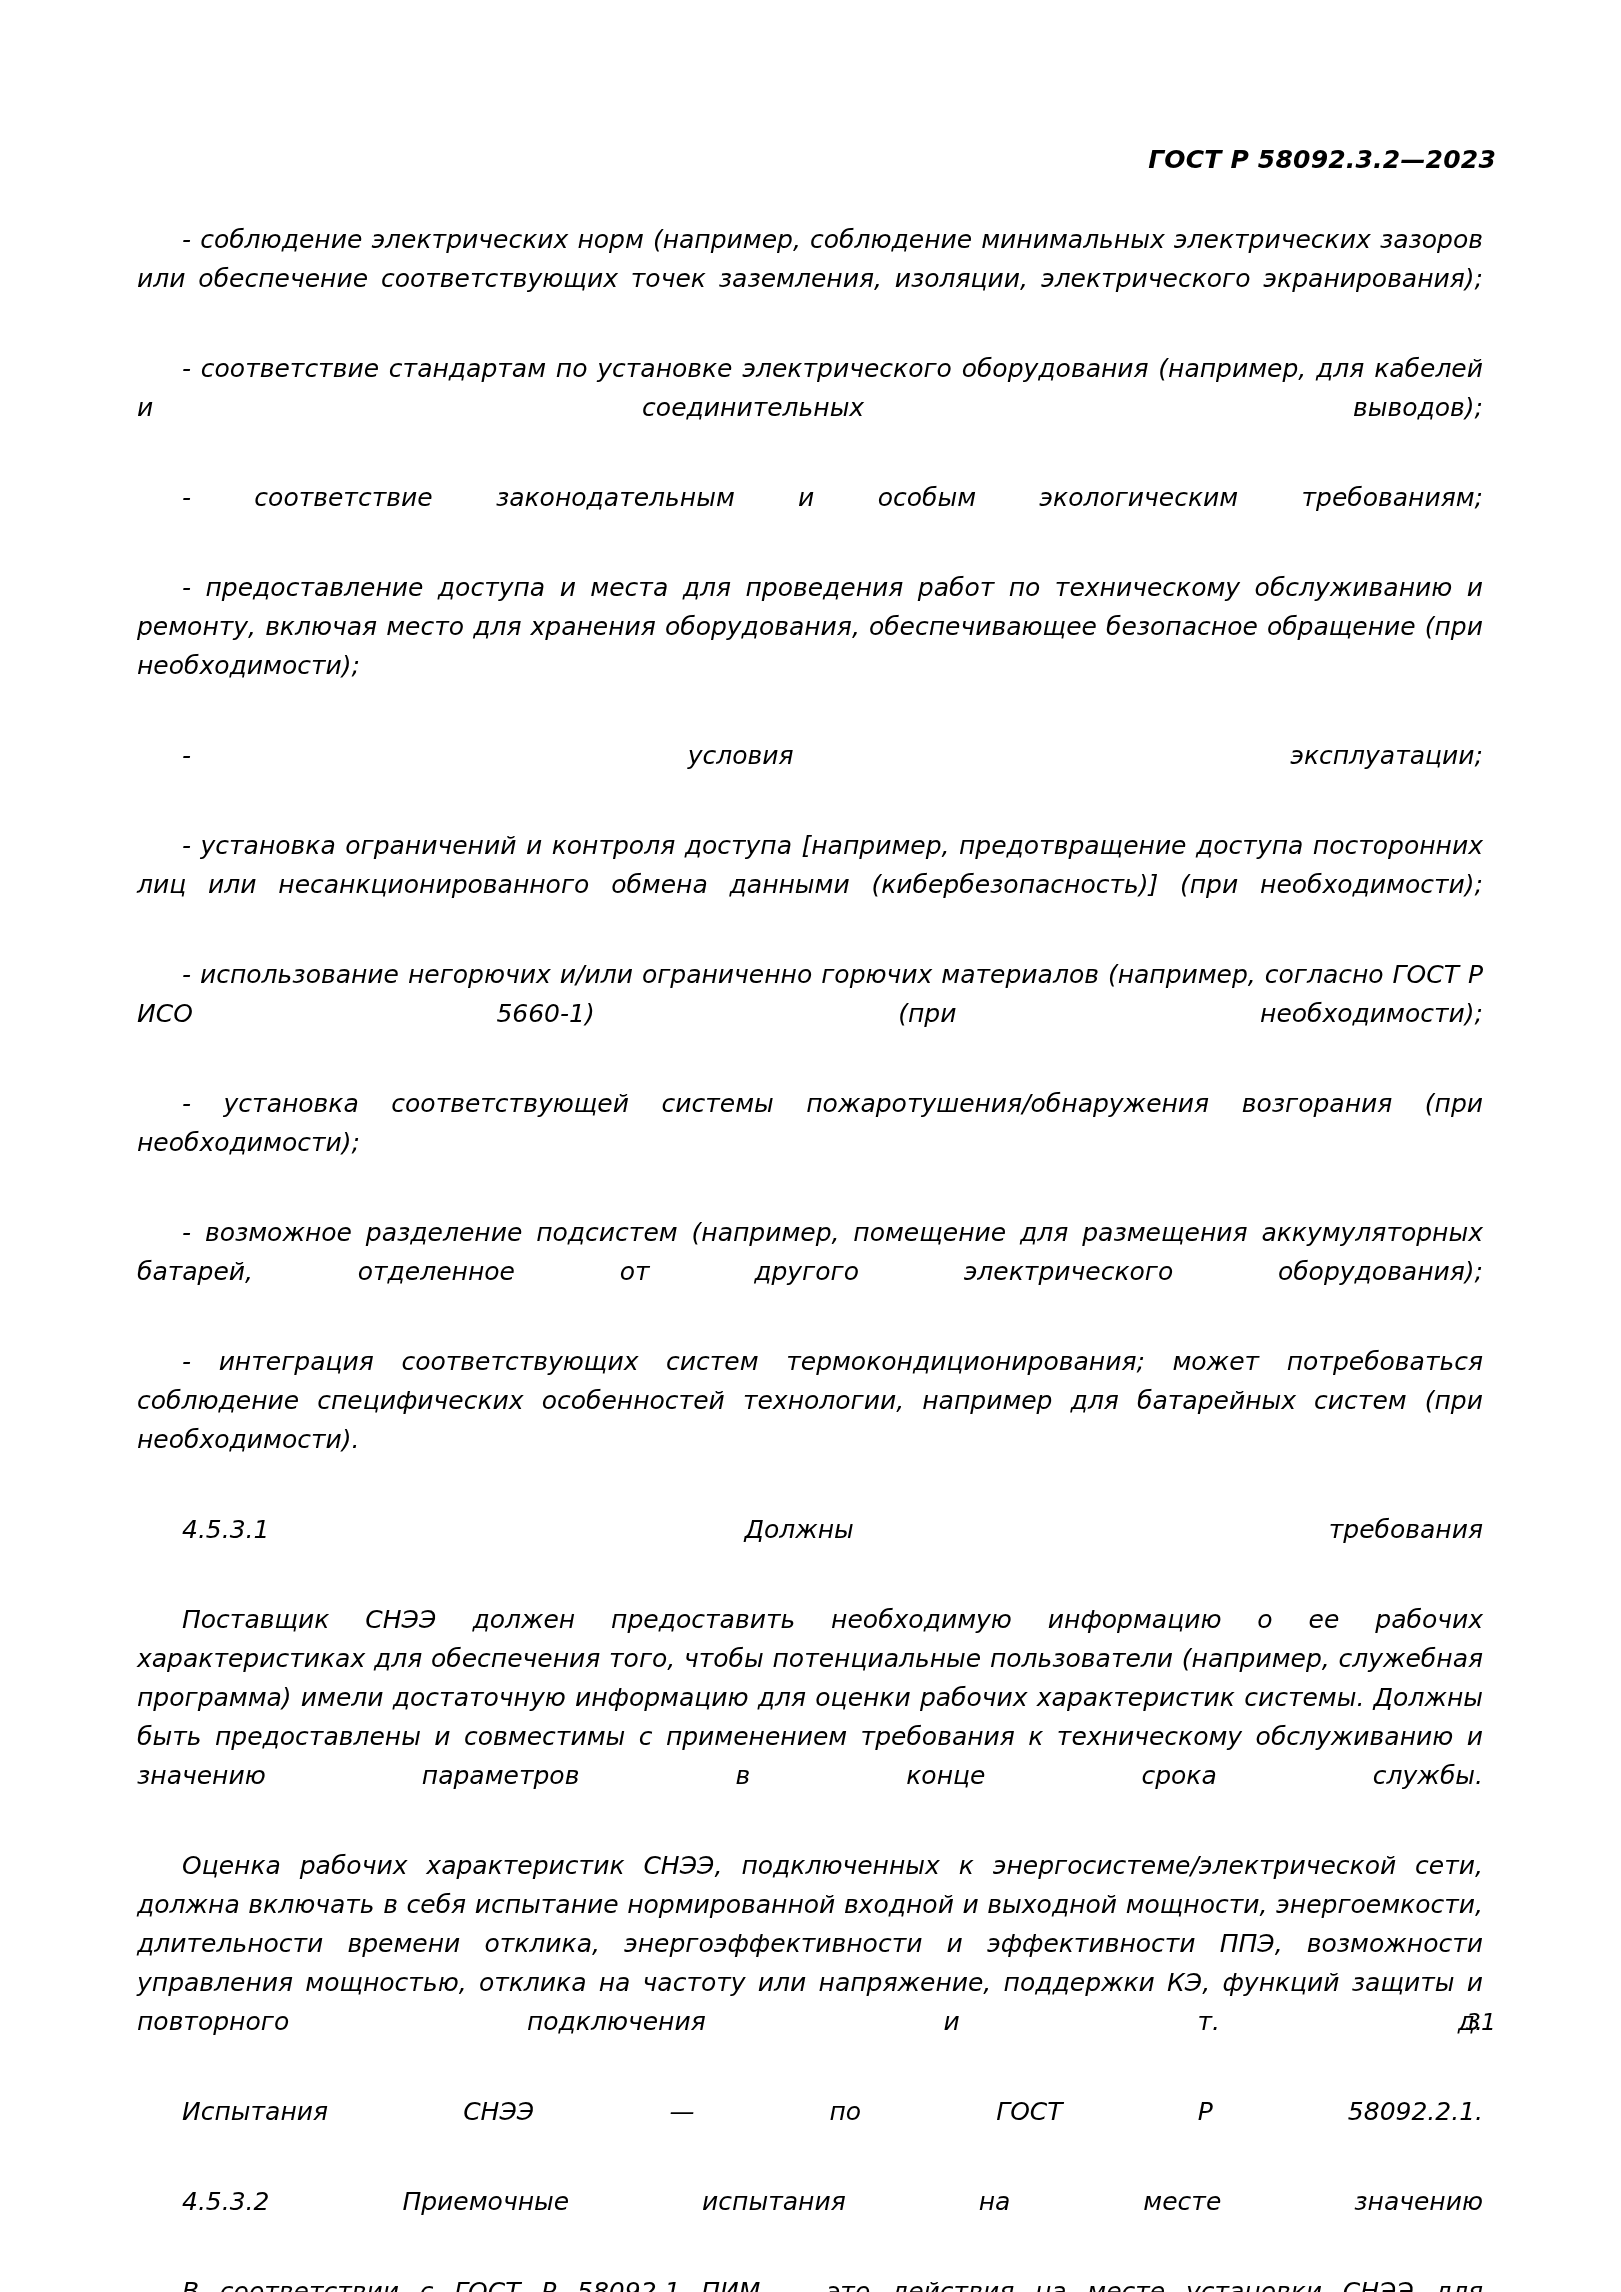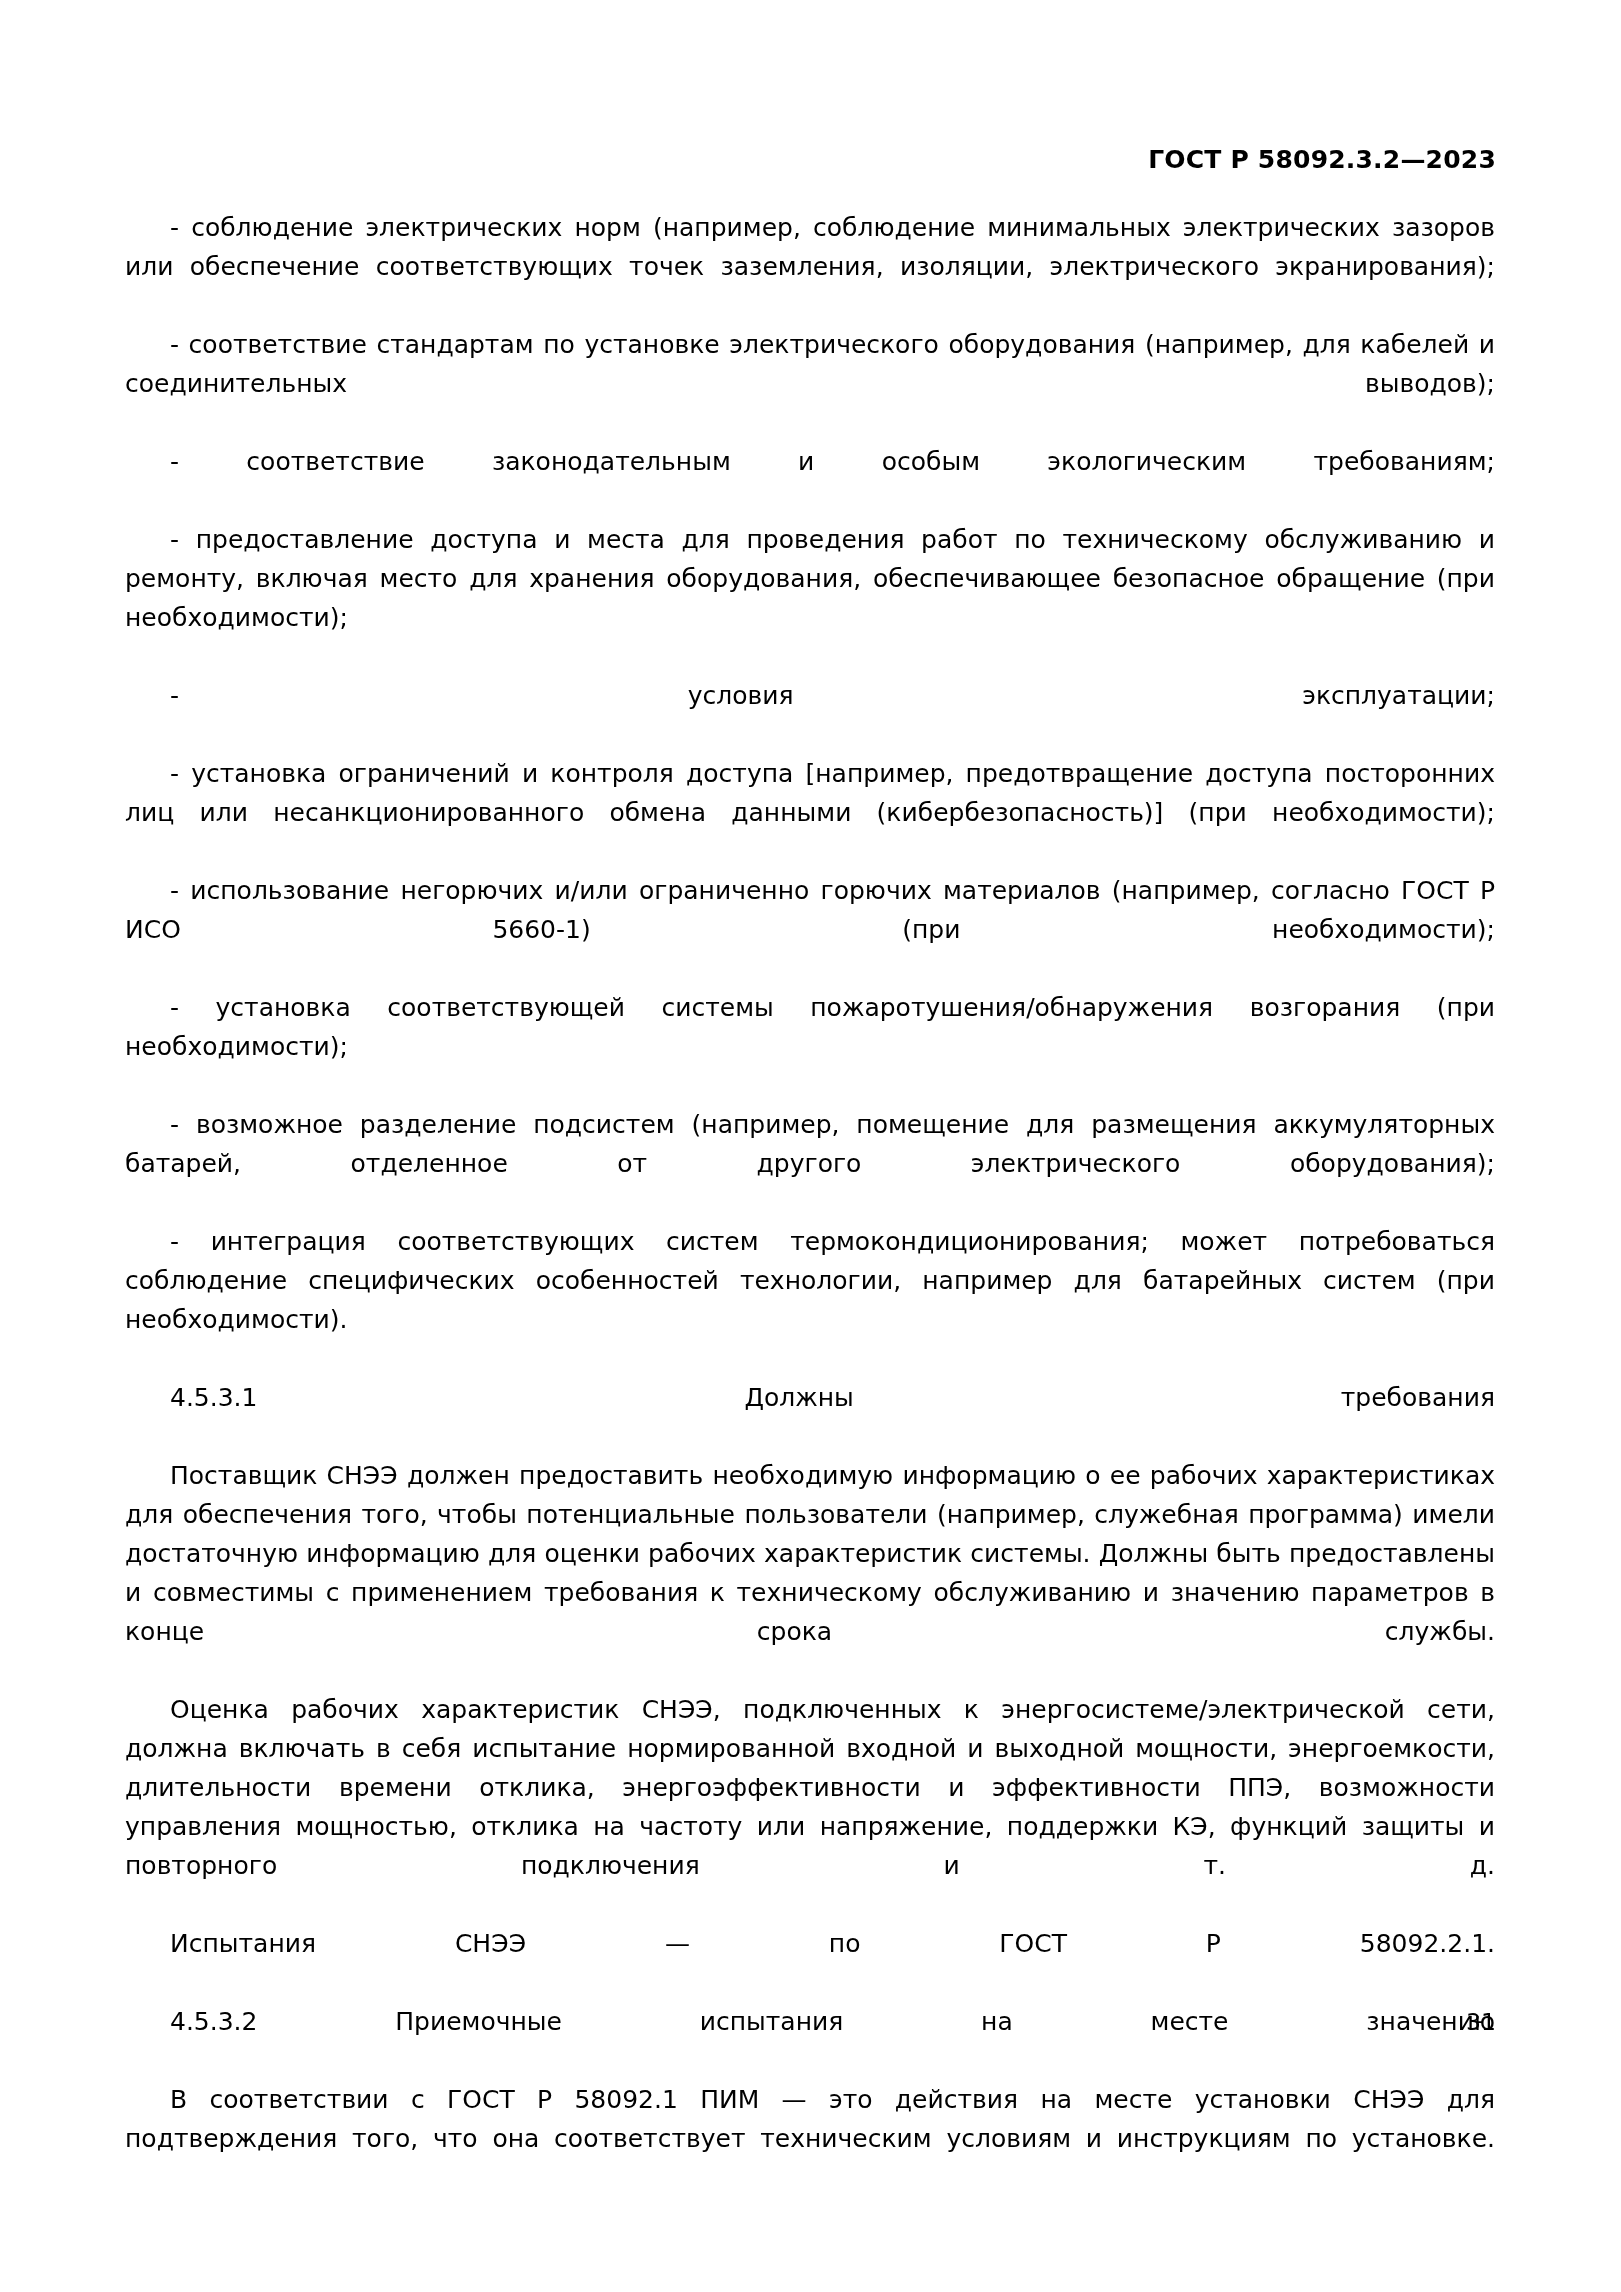--- a/index.html
+++ b/index.html
@@ -14,38 +14,39 @@
     color: #000000;
     position: relative;
     overflow: hidden;
   }
   .page {
     position: relative;
     width: 1621px;
     height: 2181px;
     box-sizing: border-box;
     padding: 12px;
+    font-style: italic;
   }
   .header {
     position: absolute;
     top: 145px;
     right: 125px;
     font-size: 25px;
     font-weight: bold;
     letter-spacing: 0.2px;
     white-space: nowrap;
   }
   .content {
     position: absolute;
     top: 208px;
     left: 125px;
     width: 1370px;
   }
   p {
-    margin: 0;
+    margin: 12px;
     font-size: 25px;
     line-height: 39px;
     text-align: justify;
     text-justify: inter-word;
     hyphens: manual;
   }
   p.ind {
     text-indent: 45px;
   }
   p.bold {

